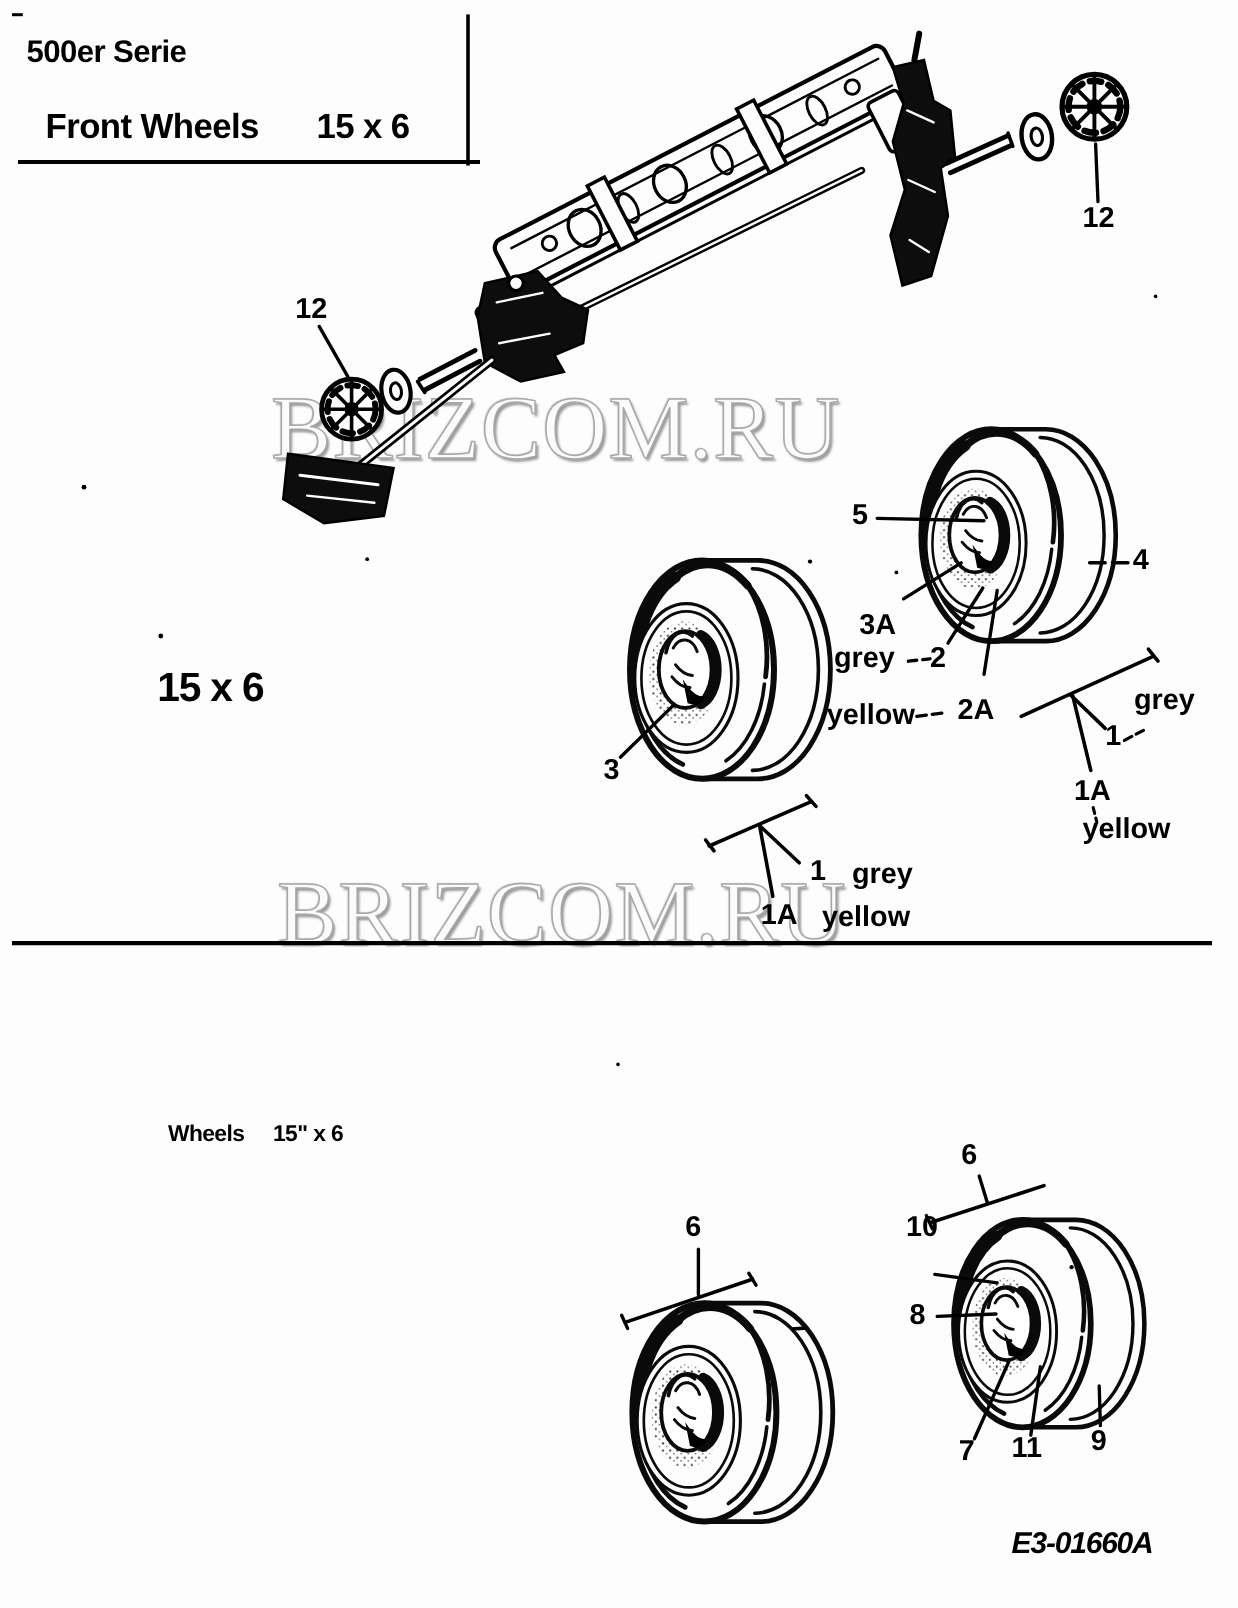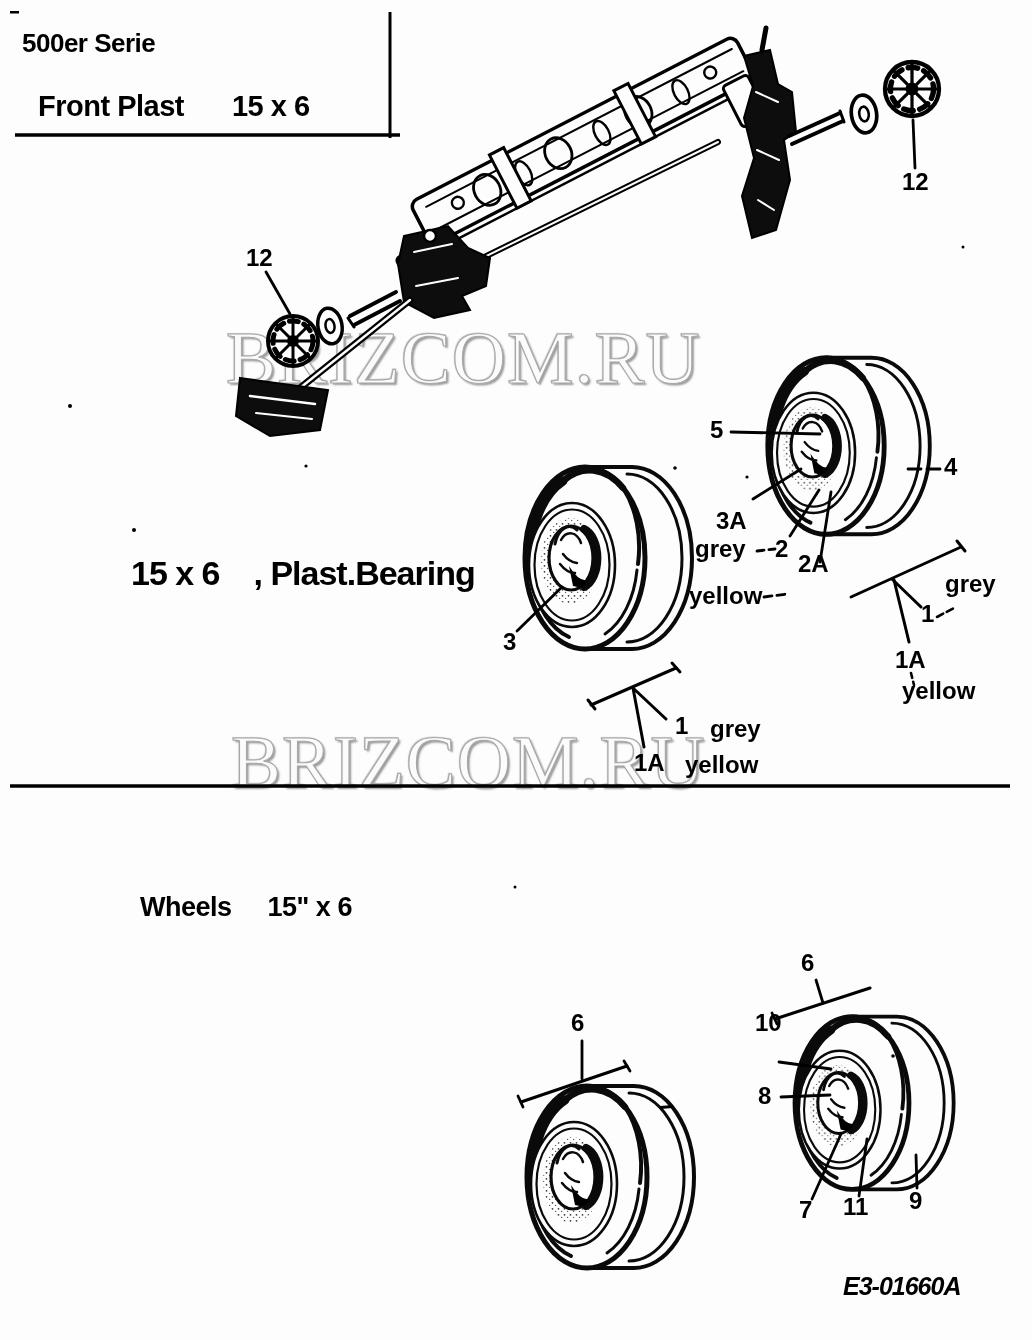--- a/index.html
+++ b/index.html
@@ -15,21 +15,21 @@
     font-size:75px;letter-spacing:1px;white-space:nowrap;
     color:#fbfbfb;
     -webkit-text-stroke:1.2px #a8a8a8;
     text-shadow:2px 2px 2px #9a9a9a,-1px -1px 1px #c9c9c9;
     user-select:none;
   }
   .txt{position:absolute;z-index:3;white-space:nowrap;line-height:1;}
   .h-series{left:22px;top:30px;font-size:26px;font-weight:bold;letter-spacing:-0.5px;}
   .h-title{left:38px;top:92px;font-size:29px;font-weight:bold;letter-spacing:-0.5px;display:flex;gap:48px;}
   .h-plast{left:131px;top:556px;font-size:34px;font-weight:bold;letter-spacing:-1px;display:flex;gap:34px;}
-  .h-ball{left:140px;top:894px;font-size:27px;font-weight:bold;letter-spacing:-0.5px;display:flex;gap:36px;}
+  .h-ball{left:140px;top:936px;font-size:19px;font-weight:bold;letter-spacing:-0.5px;display:flex;gap:24px;}
   .co{font-size:24px;font-weight:bold;}
   .doccode{left:843px;top:1274px;font-size:25px;font-weight:bold;letter-spacing:-1px;font-style:italic;}
 </style>
 </head>
 <body>
 
 <div class="canvas">
 
   <div class="watermark" style="left:226px;top:315px;">BRIZCOM.RU</div>
   <div class="watermark" style="left:231px;top:719px;">BRIZCOM.RU</div>
@@ -207,37 +207,36 @@
       <circle cx="747" cy="477" r="1.6"></circle>
       <circle cx="893" cy="1056" r="1.8"></circle>
       <circle cx="515" cy="887" r="1.5"></circle>
       <circle cx="963" cy="247" r="1.5"></circle>
       <rect x="660" y="1106" width="13" height="3" transform="rotate(-4 660 1106)"></rect>
     </g>
   </svg>
 
   <div class="txt h-series">500er Serie</div>
   <div class="txt h-title">
-    <span>Front Plast</span>
+    <span>Front Wheels</span>
     <span>15 x 6</span>
   </div>
 
   <div class="txt co" style="left:246px;top:246px;">12</div>
   <div class="txt co" style="left:902px;top:170px;">12</div>
 
   <div class="txt h-plast">
     <span>15 x 6</span>
-    <span>, Plast.Bearing</span>
   </div>
 
   <div class="txt co" style="left:710px;top:418px;">5</div>
   <div class="txt co" style="left:716px;top:485px;margin-top:24px;">3A</div>
   <div class="txt co" style="left:695px;top:537px;">grey</div>
   <div class="txt co" style="left:775px;top:537px;">2</div>
-  <div class="txt co" style="left:798px;top:552px;">2A</div>
+  <div class="txt co" style="left:798px;top:580px;">2A</div>
   <div class="txt co" style="left:689px;top:584px;">yellow</div>
   <div class="txt co" style="left:944px;top:455px;">4</div>
   <div class="txt co" style="left:503px;top:630px;">3</div>
 
   <div class="txt co" style="left:675px;top:714px;">1</div>
   <div class="txt co" style="left:710px;top:717px;">grey</div>
   <div class="txt co" style="left:634px;top:751px;">1A</div>
   <div class="txt co" style="left:685px;top:753px;">yellow</div>
 
   <div class="txt co" style="left:945px;top:572px;">grey</div>

